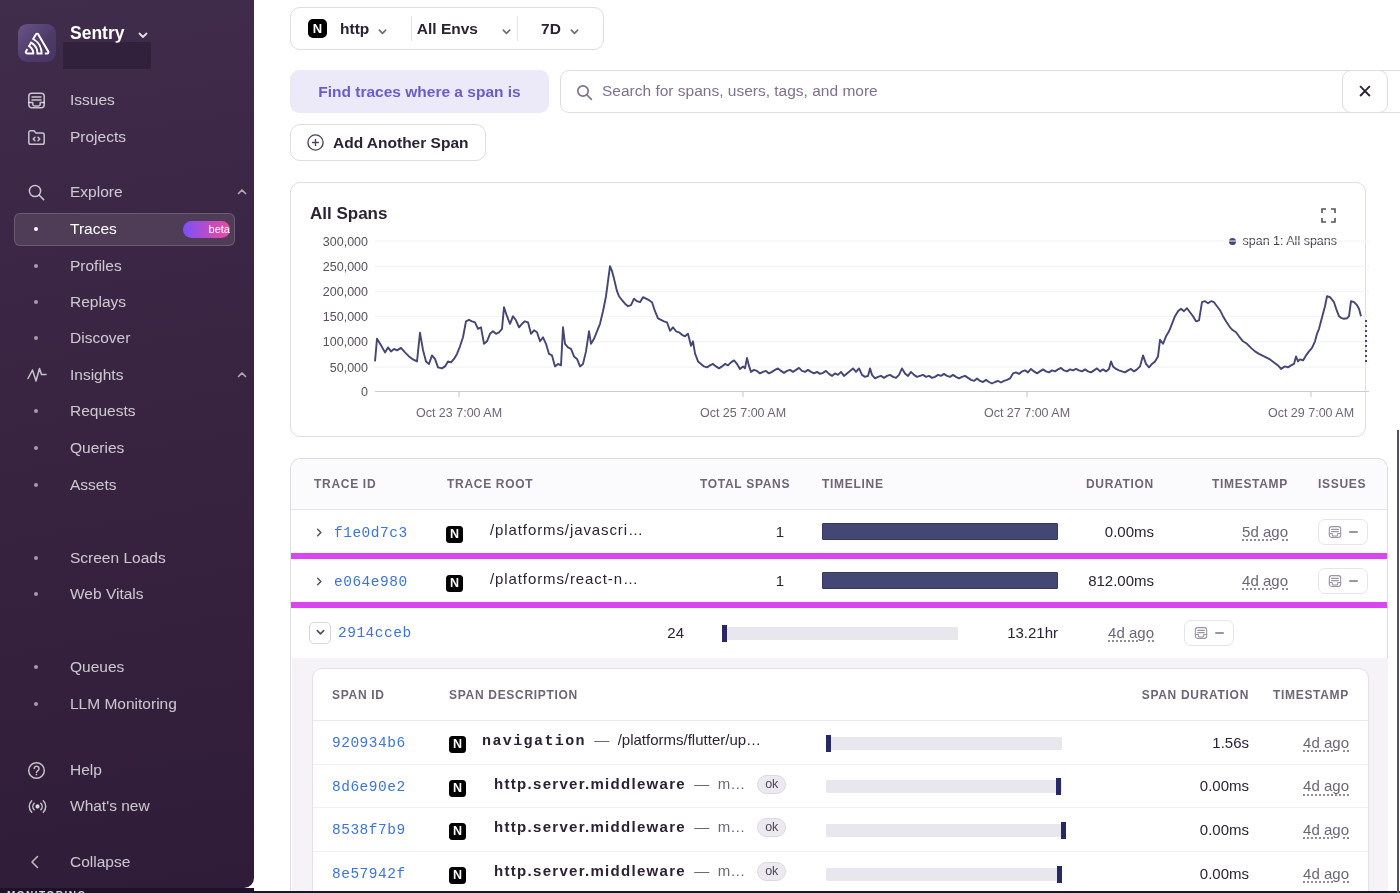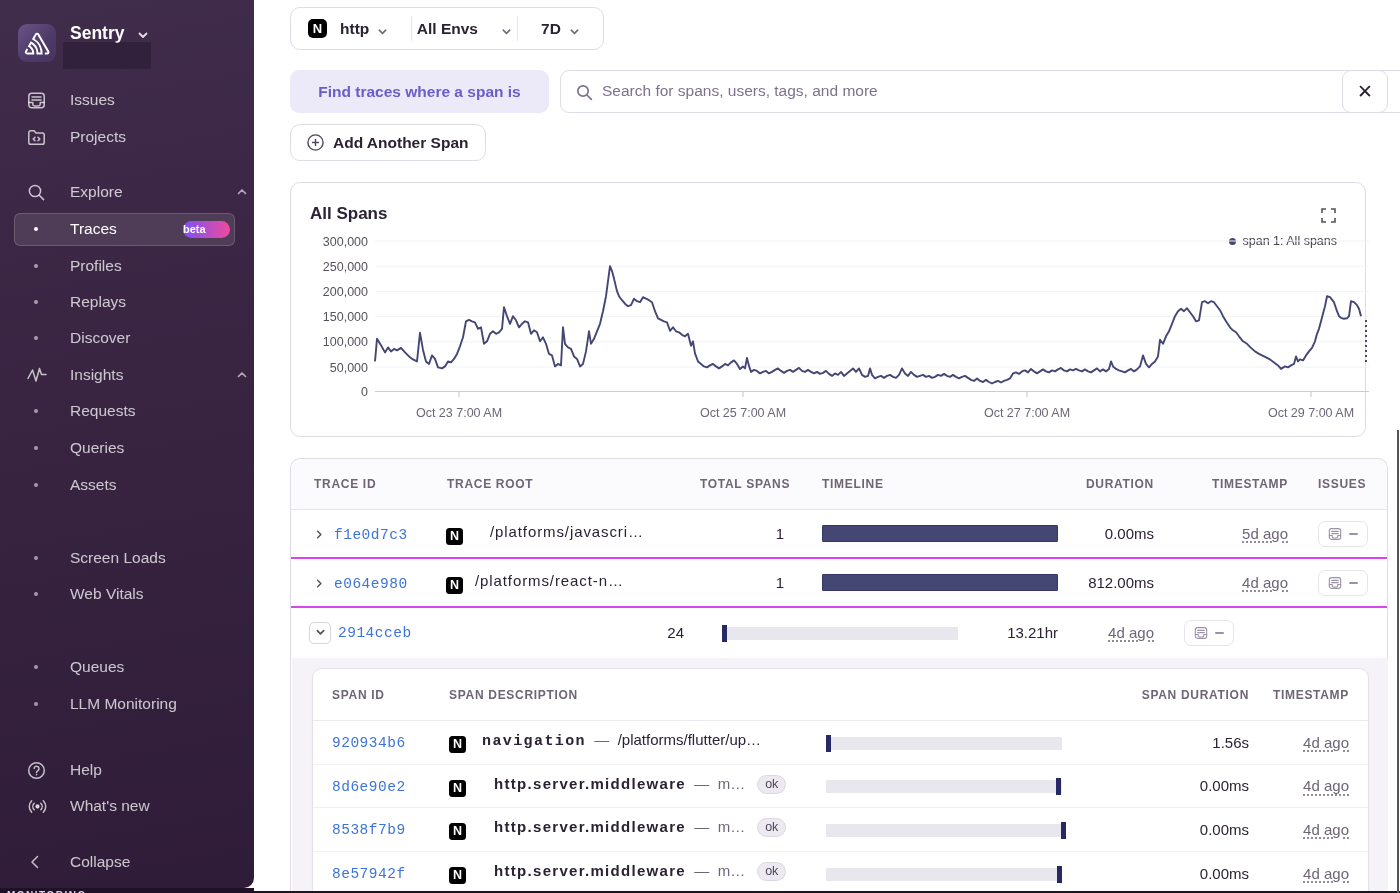--- a/index.html
+++ b/index.html
@@ -9,22 +9,22 @@
 #below-side { position:absolute; left:0; top:888px; width:254px; height:5px; background:#1f1128; overflow:hidden; z-index:4;}
 #below-side span { color:#d8d2e0; font-weight:bold; font-size:10px; letter-spacing:1.5px; position:absolute; left:7px; top:2px;}
 .sitem { position:absolute; left:0; width:254px; height:30px; color:rgba(255,255,255,0.75); font-size:15.5px; display:flex; align-items:center; }
 .sitem .txt { position:absolute; left:70px; }
 .sitem svg { position:absolute; left:27px; }
 .sdot { position:absolute; left:34px; width:4px; height:4px; border-radius:50%; background:rgba(255,255,255,0.55); }
 .caret { position:absolute; left:209px; width:12px; height:12px; }
 #sel { position:absolute; left:14px; top:213px; width:221px; height:33px; background:rgba(255,255,255,0.10);
   border:1px solid rgba(255,255,255,0.16); border-radius:6px; }
 #beta { position:absolute; left:183px; top:221px; width:47px; height:17px; border-radius:9px;
-  background:linear-gradient(90deg,#7b51f8,#ef4a9b); color:#fff; font-size:11px; font-weight:bold;
-  text-align:left; line-height:17px; }
+  background:linear-gradient(90deg,#7b51f8,#ef4a9b); color:#fff; font-size:11px; font-weight:normal;
+  text-align:right; line-height:17px; }
 #slogo { position:absolute; left:18px; top:24px; width:38px; height:38px; border-radius:9px;
   background:linear-gradient(135deg,#6a5487 0%,#4d3a68 60%,#473463 100%); display:flex; align-items:center; justify-content:center;}
 #sentrytitle { position:absolute; left:70px; top:23px; color:#fff; font-size:17.5px; font-weight:bold;}
 #sentrychev { position:absolute; left:137px; top:27px; }
 #darkrect { position:absolute; left:63px; top:42px; width:88px; height:27px; background:rgba(18,8,24,0.28);}
 .card { background:#fff; border:1px solid #e0dce5; border-radius:10px; }
 #pagesel { position:absolute; left:290px; top:7px; width:314px; height:43px; display:flex; align-items:center;}
 #pagesel .seg { display:flex; align-items:center; }
 #pagesel .div { width:1px; height:25px; background:#e7e4ea; }
 #pagesel b { color:#2b2233; font-size:15.5px; font-weight:bold; }
@@ -41,21 +41,21 @@
 #chart { position:absolute; left:290px; top:182px; width:1076px; height:255px; }
 #chart h2 { position:absolute; left:19px; top:21px; font-size:17px; color:#2b2233; font-weight:bold; }
 #legend { position:absolute; right:28px; top:51px; font-size:12.5px; color:#45404d; }
 #legend i { display:inline-block; width:7px; height:7px; border-radius:50%; background:#444674; margin-right:6px; }
 #fsicon { position:absolute; right:29px; top:25px; }
 #table { position:absolute; left:290px; top:458px; width:1098px; height:436px; border-bottom:none; border-radius:10px 10px 0 0;}
 .thead { display:grid; grid-template-columns:155px 254px 100px 274px 96px 134px 83px; height:51px; white-space:nowrap;
   background:#fbfafc; border-bottom:1px solid #e8e5ec; border-radius:10px 10px 0 0; align-items:center;
   color:#6e6576; font-size:12px; font-weight:bold; letter-spacing:0.7px; }
 .trow { display:grid; grid-template-columns:155px 254px 100px 274px 96px 134px 83px; height:49px;
-  border-bottom:2px solid #d946ef; align-items:center; font-size:15px; color:#2b2233;}
+  border-bottom:6px solid #d946ef; align-items:center; font-size:15px; color:#2b2233;}
 .pl { padding-left:23px; } .rt { text-align:right; padding-right:16px; }
 .tlpad { padding-left:22px; }
 .link { color:#3d74db; font-family:"Liberation Mono", monospace; font-size:14.5px; letter-spacing:0.5px; }
 .rowchev { display:inline-block; margin-right:9px; vertical-align:-1px; }
 .nicon { display:inline-block; width:17px; height:17px; background:#000; border-radius:3.5px; color:#fff;
   font-size:12.5px; font-weight:bold; text-align:center; line-height:17px; vertical-align:-3px; }
 .bar { height:17px; background:#444674; border:1px solid #353863; border-radius:1px; width:236px; }
 .bargrey { height:13px; background:#e9e7ee; border-radius:1px; width:236px; position:relative; margin-top:2px;}
 .tick { position:absolute; width:5px; height:17px; top:-2px; background:#262963;}
 .tstamp { color:#6e6576; text-decoration:underline dotted; text-underline-offset:3px; }
@@ -315,21 +315,21 @@
             <path d="M1.8,11.5 h4 v1.8 a1.6,1.6 0 0 0 1.6,1.6 h4.2 a1.6,1.6 0 0 0 1.6,-1.6 v-1.8 h4"></path>
           </svg>
           <span style="display:inline-block;width:9px;height:2px;background:#9b93a5;border-radius:1px;"></span>
         </div>
       </div>
   </div>
   <div class="trow">
     <div class="pl"><span class="rowchev"><svg width="11" height="11" viewBox="0 0 12 12" fill="none" stroke="#56505e" stroke-width="1.6" stroke-linecap="round" stroke-linejoin="round">
             <path d="M4,2.5 L7.5,6 L4,9.5"></path>
           </svg></span><span class="link">e064e980</span></div>
-    <div><span class="nicon">N</span><span style="margin-left:12px; letter-spacing:0.9px;">/platforms/react-n…</span></div>
+    <div><span class="nicon">N</span><span style="margin-left:27px; letter-spacing:0.9px;">/platforms/react-n…</span></div>
     <div class="rt">1</div>
     <div class="tlpad">
         <div class="bar"></div>
       </div>
     <div class="rt">812.00ms</div>
     <div class="rt"><span class="tstamp">4d ago</span></div>
     <div>
         <div class="issuebtn">
           <svg width="14" height="14" viewBox="0 0 19 19" fill="none" stroke="#9b93a5" stroke-width="1.5" stroke-linecap="round" stroke-linejoin="round">
             <rect x="1.8" y="2.2" width="15.4" height="14.6" rx="3"></rect>

